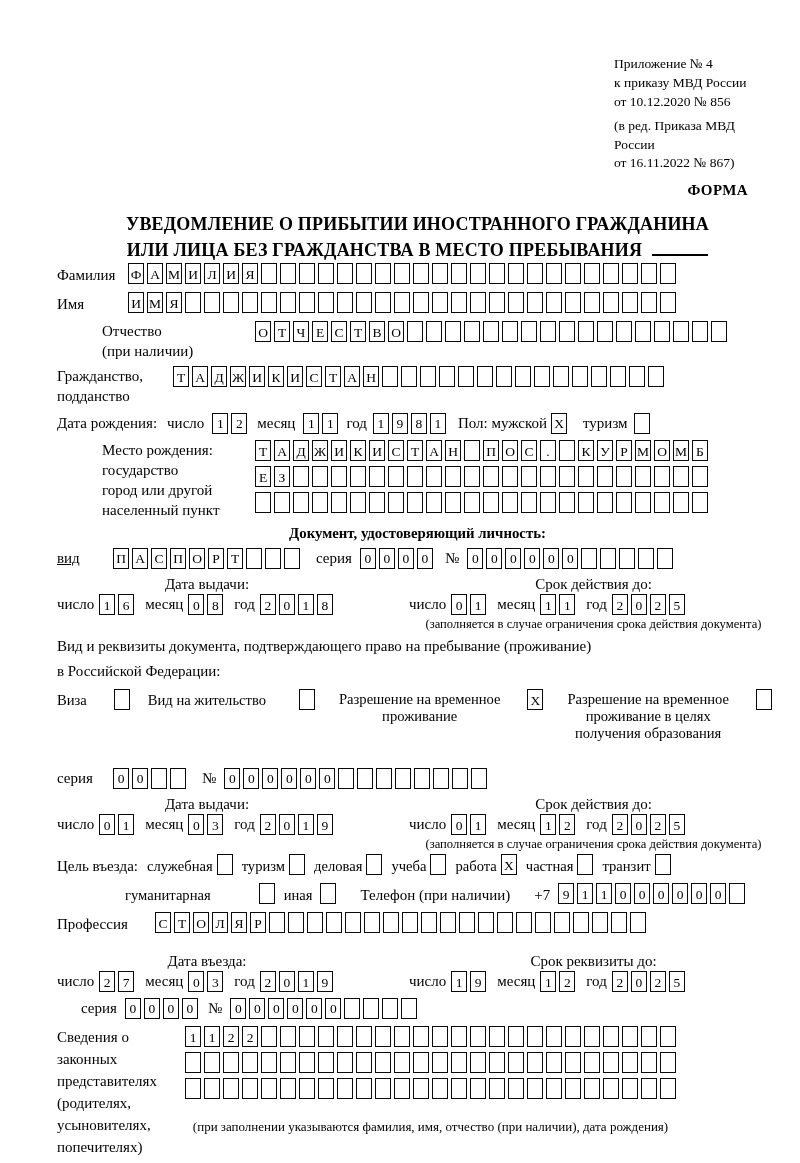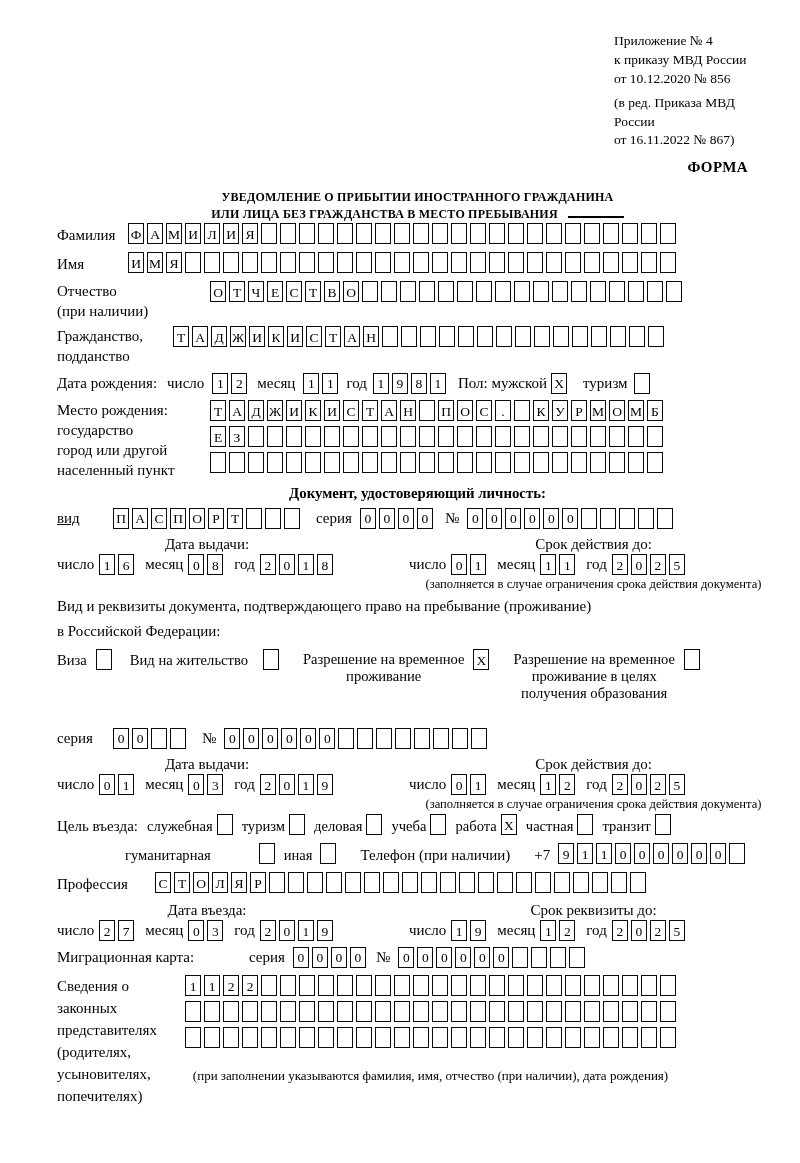--- a/index.html
+++ b/index.html
@@ -1,61 +1,61 @@
 <!DOCTYPE html>
 <html><head>
 <meta charset="utf-8">
 <style>
   * { box-sizing: border-box; }
   html,body { margin:0; padding:0; background:#888; }
   .page {
     width:800px; height:1163px; background:#fff; color:#000;
     font-family:"Liberation Serif","DejaVu Serif",serif;
-    padding:32px 22px 0 57px; overflow:hidden; position:relative;
+    padding:55px 22px 0 57px; overflow:hidden; position:relative;
   }
   .hdr { margin-left:557px; font-size:13.5px; line-height:1.4; }
   .hdr .sub { margin-top:5px; }
   .forma { text-align:right; padding-right:30px; font-weight:bold; font-size:15px; margin-top:9px; letter-spacing:.4px; }
-  .title { text-align:center; font-weight:bold; font-size:12px; margin-top:13px; line-height:1.42; letter-spacing:.2px; }
+  .title { text-align:center; font-weight:bold; font-size:18px; margin-top:13px; line-height:1.42; letter-spacing:.2px; }
   .blank-line { display:inline-block; width:56px; border-bottom:2px solid #000; margin-left:10px; }
   .sec-head { font-weight:bold; font-size:14.8px; margin-top:19px; margin-bottom:15px; letter-spacing:.2px; }
 
   .frow { display:flex; align-items:flex-start; margin-bottom:5px; }
   .lbl { font-size:15px; line-height:24px; flex:none; }
   .lblstack { flex:none; font-size:15px; line-height:20px; }
   .boxes { display:flex; gap:3px; flex:none; }
   .box {
     width:16px; height:21px; border:1.8px solid #0a0a0a; flex:none;
     display:flex; align-items:center; justify-content:center;
     font-size:13.5px; line-height:1; padding-top:1px;
   }
   .cbox { margin-left:4px; }
 
-  .w71 { width:71px; } .w153 { width:153px; } .w116 { width:116px; }
+  .w71 { width:71px; } .w153 { width:153px;margin-left:45px; } .w116 { width:116px; }
   .w128 { width:128px; }
   .ml6{margin-left:6px;} .ml8{margin-left:8px;} .ml10{margin-left:10px;}
   .ml12{margin-left:12px;} .ml16{margin-left:16px;} .ml18{margin-left:18px;}
   .ml24{margin-left:24px;}
 
   .stackrows .boxes { margin-bottom:5px; }
 
   .dochead { text-align:center; font-weight:bold; font-size:14.8px; margin:2px 0 4px 0; }
 
   .datecols { display:flex; margin-bottom:2px; }
   .dcol-l { width:352px; flex:none; }
   .dcol-r { flex:1; }
   .datehead { text-align:center; font-size:15px; line-height:19px; }
   .dcol-l .datehead { width:300px; }
   .dategrp { display:flex; align-items:center; gap:5px; font-size:15px; }
   .dategrp .dl { margin-left:6px; }
   .note { font-size:12.6px; text-align:center; line-height:15px; margin-top:2px; }
 
   .para { font-size:15px; line-height:25px; }
   .opts { align-items:flex-start; margin-top:5px; margin-bottom:13px; min-height:64px; }
-  .opt { display:flex; align-items:flex-start; gap:5px; }
+  .opt { display:flex; align-items:flex-start; gap:23px; }
   .opt .plabel { font-size:14.6px; line-height:22px; }
   .optlines { text-align:center; font-size:14.6px; line-height:17px; padding-top:2px; }
 
   .plabel { font-size:14.6px; line-height:24px; }
   .purpose { display:flex; align-items:flex-start; margin-left:9px;text-align:right; }
   .purpose:first-of-type { margin-left:6px;gap:40px; }
 
   .repnote { font-size:13px; text-align:center; margin-top:20px; line-height:16px; }
 </style>
 </head>
@@ -607,21 +607,21 @@
         <span class="box"></span>
         <span class="box"></span>
         <span class="box"></span>
         <span class="box"></span>
         <span class="box"></span>
         <span class="box"></span>
         <span class="box"></span>
       </span>
   </div>
 
-  <div class="datecols" style="margin-top:5px;">
+  <div class="datecols" style="margin-top:16px;">
     <div class="dcol-l">
       <div class="datehead">Дата въезда:</div>
       <div class="dategrp">
         <span>число</span>
         <span class="boxes">
             <span class="box">2</span>
             <span class="box">7</span>
           </span>
         <span class="dl">месяц</span>
         <span class="boxes">
@@ -655,21 +655,20 @@
             <span class="box">2</span>
             <span class="box">0</span>
             <span class="box">2</span>
             <span class="box">5</span>
           </span>
       </div>
     </div>
   </div>
 
   <div class="frow" style="align-items:center; margin-top:4px;">
-    <span class="lbl" style="width:168px;">Миграционная карта:</span>
     <span class="lbl ml24">серия</span>
     <span class="boxes ml8">
         <span class="box">0</span>
         <span class="box">0</span>
         <span class="box">0</span>
         <span class="box">0</span>
       </span>
     <span class="lbl ml10">№</span>
     <span class="boxes ml8">
         <span class="box">0</span>

